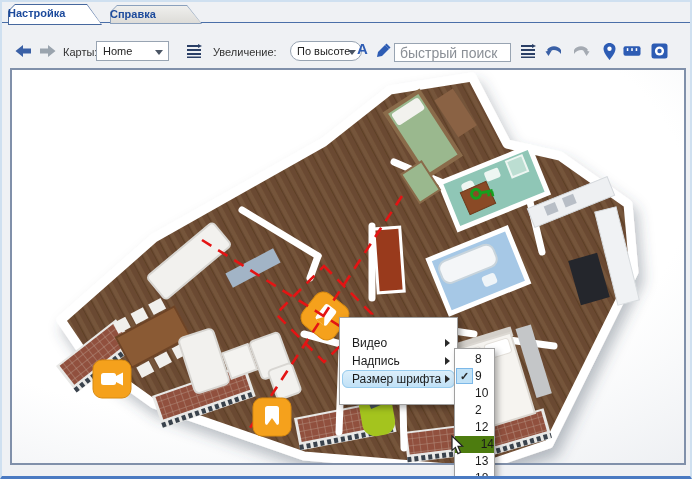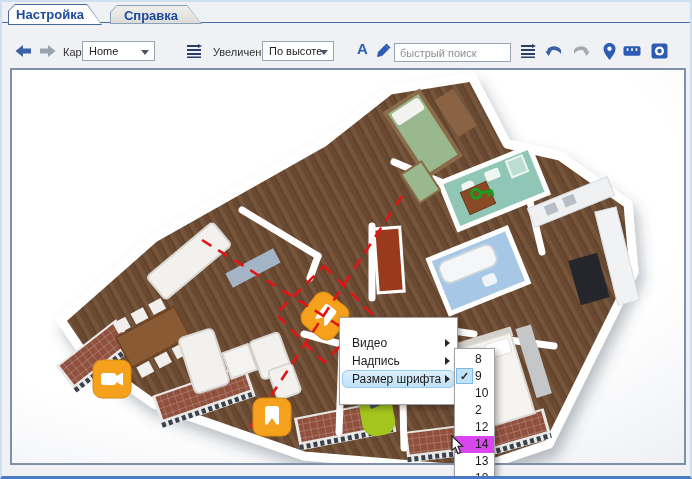--- a/index.html
+++ b/index.html
@@ -10,32 +10,32 @@
   .tabbar{position:absolute;left:0;top:0;width:100%;height:22px;}
   .tabline{position:absolute;left:0;top:20px;width:100%;height:1px;background:#4a6fa8;z-index:1;}
   .tab{position:absolute;top:3px;height:19px;z-index:2;cursor:default;}
   .tab .shape{position:absolute;inset:0;clip-path:polygon(0 100%,0 7px,7px 0,calc(100% - 15px) 0,100% 100%);}
   .tab .fill{position:absolute;inset:1px;clip-path:polygon(0 100%,0 6px,6px 0,calc(100% - 14px) 0,100% 100%);}
   .tab-active{top:2px;height:21px;z-index:3;}
   .tab-active .shape{background:#46689e;}
   .tab-active .fill{background:#ffffff;}
   .tab-inactive .shape{background:#8aa0bc;}
   .tab-inactive .fill{background:linear-gradient(#efefed,#dddcd8);}
-  .tab .lbl{position:absolute;left:0;right:10px;top:3px;text-align:center;
-    font-size:13px;font-weight:bold;color:#1c4a9c;}
+  .tab .lbl{position:absolute;left:0;right:10px;top:3px;text-align:left;
+    font-size:11px;font-weight:bold;color:#1c4a9c;}
   
   .toolbar{position:absolute;left:0;top:21px;width:100%;height:45px;}
   .titem{position:absolute;}
   .tlabel{font-size:11px;color:#333;top:23px;}
   .tselect{top:18px;height:20px;background:#fff;border:1px solid #98a4b2;
     font-size:11px;color:#222;display:flex;align-items:center;padding:0 6px;cursor:default;}
   .tselect .caret{position:absolute;right:5px;top:8px;width:0;height:0;
     border-left:4px solid transparent;border-right:4px solid transparent;border-top:5px solid #4a5564;}
   .tsearch{top:20px;height:19px;width:117px;background:#fff;border:1px solid #98a4b2;
-    font-size:11px;color:#222;padding:0 5px;font-family:"Liberation Sans",sans-serif;}
+    font-size:14px;color:#222;padding:0 5px;font-family:"Liberation Sans",sans-serif;}
   .tsearch::placeholder{color:#8a8f96;}
   .ticon{top:19px;width:18px;height:18px;display:flex;align-items:center;justify-content:center;cursor:default;}
   .aletter{font-size:15px;font-weight:bold;color:#2d5cb4;top:17px;}
   
   .map-panel{position:absolute;left:8px;top:66px;width:676px;height:397px;
     border:2px solid #8090aa;background:radial-gradient(130% 120% at 38% 32%, #ffffff 48%, #eef0f3 74%, #dde1e8 100%);}
   .map-canvas{position:absolute;inset:0;overflow:hidden;}
   .layer{position:absolute;left:0;top:0;width:672px;height:393px;}
   .cam{position:absolute;width:40px;height:40px;}
   
@@ -44,21 +44,21 @@
   .ctx-item{position:relative;height:18px;line-height:18px;font-size:12px;color:#1a1a1a;
     padding-left:10px;cursor:default;}
   .ctx-item.hl{background:linear-gradient(#def0fb,#bfe0f6);outline:1px solid #98ccee;outline-offset:-1px;border-radius:6px;}
   .ctx-item .sub-arrow{position:absolute;right:5px;top:5px;width:0;height:0;
     border-top:4px solid transparent;border-bottom:4px solid transparent;border-left:5px solid #2a2a2a;}
   .sub-menu{position:absolute;left:452px;top:346px;width:41px;height:160px;background:#fff;
     border:1px solid #a0a0a0;box-shadow:3px 3px 6px rgba(0,0,0,.3);padding:2px 0 0 0;z-index:11;}
   .sub-item{position:relative;height:17px;line-height:17px;font-size:12px;color:#1a1a1a;
     display:flex;align-items:center;cursor:default;}
   .sub-item .gutter{width:20px;height:17px;flex:0 0 20px;position:relative;}
-  .sub-item.hl{background:#d946ef;}
+  .sub-item.hl{background:#4d7c0f;justify-content:flex-end;}
   .checkbox{position:absolute;left:1px;top:0px;width:17px;height:16px;background:#c2e2f6;
     border:1px solid #7cb8e8;color:#2a2a2a;font-size:11px;font-weight:bold;text-align:center;line-height:15px;}
   .cursor{position:absolute;left:449px;top:433px;z-index:20;pointer-events:none;}
 </style>
 </head>
 <body>
 
 <div id="window">
 
   <div class="tabbar">
@@ -80,35 +80,35 @@
       <svg width="17" height="14" viewBox="0 0 17 14">
         <path d="M8 1 L8 4.5 L16 4.5 L16 9.5 L8 9.5 L8 13 L0.5 7 Z" fill="#3a60a6"></path>
       </svg>
     </div>
     <div class="titem ticon" style="left:36px;">
       <svg width="17" height="14" viewBox="0 0 17 14">
         <path d="M9 1 L9 4.5 L1 4.5 L1 9.5 L9 9.5 L9 13 L16.5 7 Z" fill="#9aa4ae"></path>
       </svg>
     </div>
     <div class="titem tlabel" style="left:61px;">Карты:</div>
-    <div class="titem tselect" style="left:80px;width:73px;">
+    <div class="titem tselect" style="left:94px;width:73px;">
       <span>Home</span>
       <span class="caret"></span>
     </div>
     <div class="titem ticon" style="left:183px;">
       <svg width="16" height="14" viewBox="0 0 16 14">
         <rect x="1" y="1" width="11" height="2" fill="#2a3f66"></rect>
           <rect x="1" y="5" width="14" height="2" fill="#2a3f66"></rect>
         <rect x="1" y="9" width="14" height="2" fill="#2a3f66"></rect>
           <path d="M12 0 L16 2 L12 4 Z" fill="#2a3f66"></path>
         <rect x="1" y="12.5" width="14" height="1.5" fill="#2a3f66"></rect>
       </svg>
     </div>
     <div class="titem tlabel" style="left:211px;">Увеличение:</div>
-    <div class="titem tselect" style="left:260px;width:72px;">
+    <div class="titem tselect" style="left:288px;width:72px;border-radius:10px;">
       <span>По высоте</span>
       <span class="caret"></span>
     </div>
     <div class="titem aletter" style="left:355px;">A</div>
     <div class="titem ticon" style="left:372px;">
       <svg width="16" height="16" viewBox="0 0 16 16">
         <path d="M10 2 L14 6 L7 13 L2 14 L3 9 Z" fill="#2d5cb4"></path>
           <path d="M11.5.5 L15.5 4.5 L14 6 L10 2 Z" fill="#2d5cb4"></path>
       </svg>
     </div>

